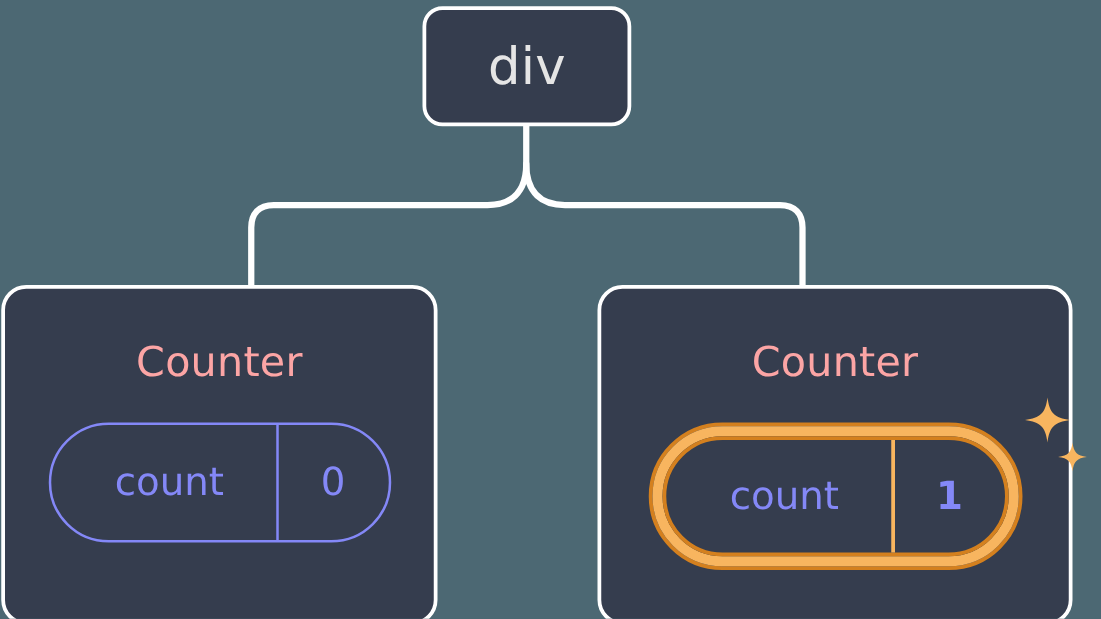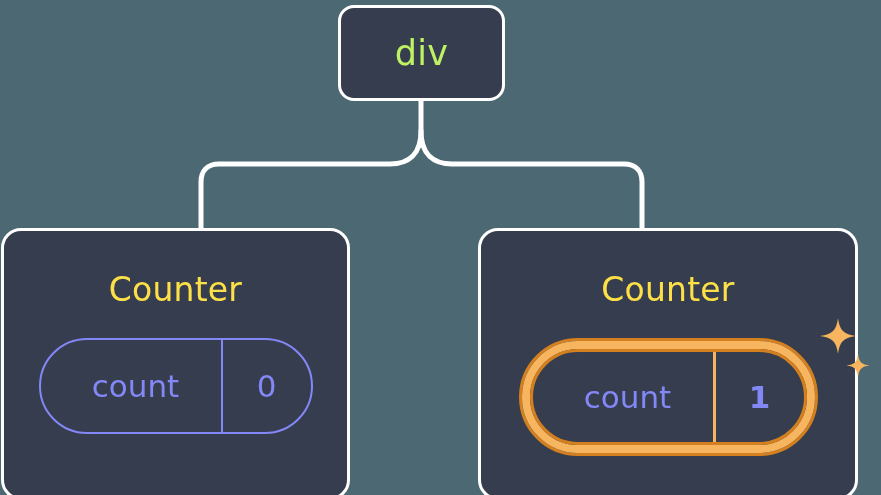--- a/index.html
+++ b/index.html
@@ -41,37 +41,37 @@
   }
   .node-div {
     left: 338px;
     top: 5px;
     width: 167px;
     height: 96px;
     justify-content: center;
     border-radius: 16px;
   }
   .node-title-div {
-    color: #bef264;
-    font-size: 35px;
+    color: #e5e5e5;
+    font-size: 41px;
     font-weight: 400;
     letter-spacing: 0.2px;
     line-height: 1;
   }
   .node-counter {
     top: 228px;
     width: 349px;
     height: 272px;
     padding-top: 42px;
   }
   .node-counter-left  { left: 1px; }
   .node-counter-right { left: 478px; width: 380px; padding-top: 42px; }
 
   .node-title {
-    color: #fde047;
+    color: #fca5a5;
     font-size: 33px;
     font-weight: 400;
     letter-spacing: 0.2px;
     line-height: 1;
   }
 
   
   .pill-wrap {
     position: relative;
     margin-top: 32px;

